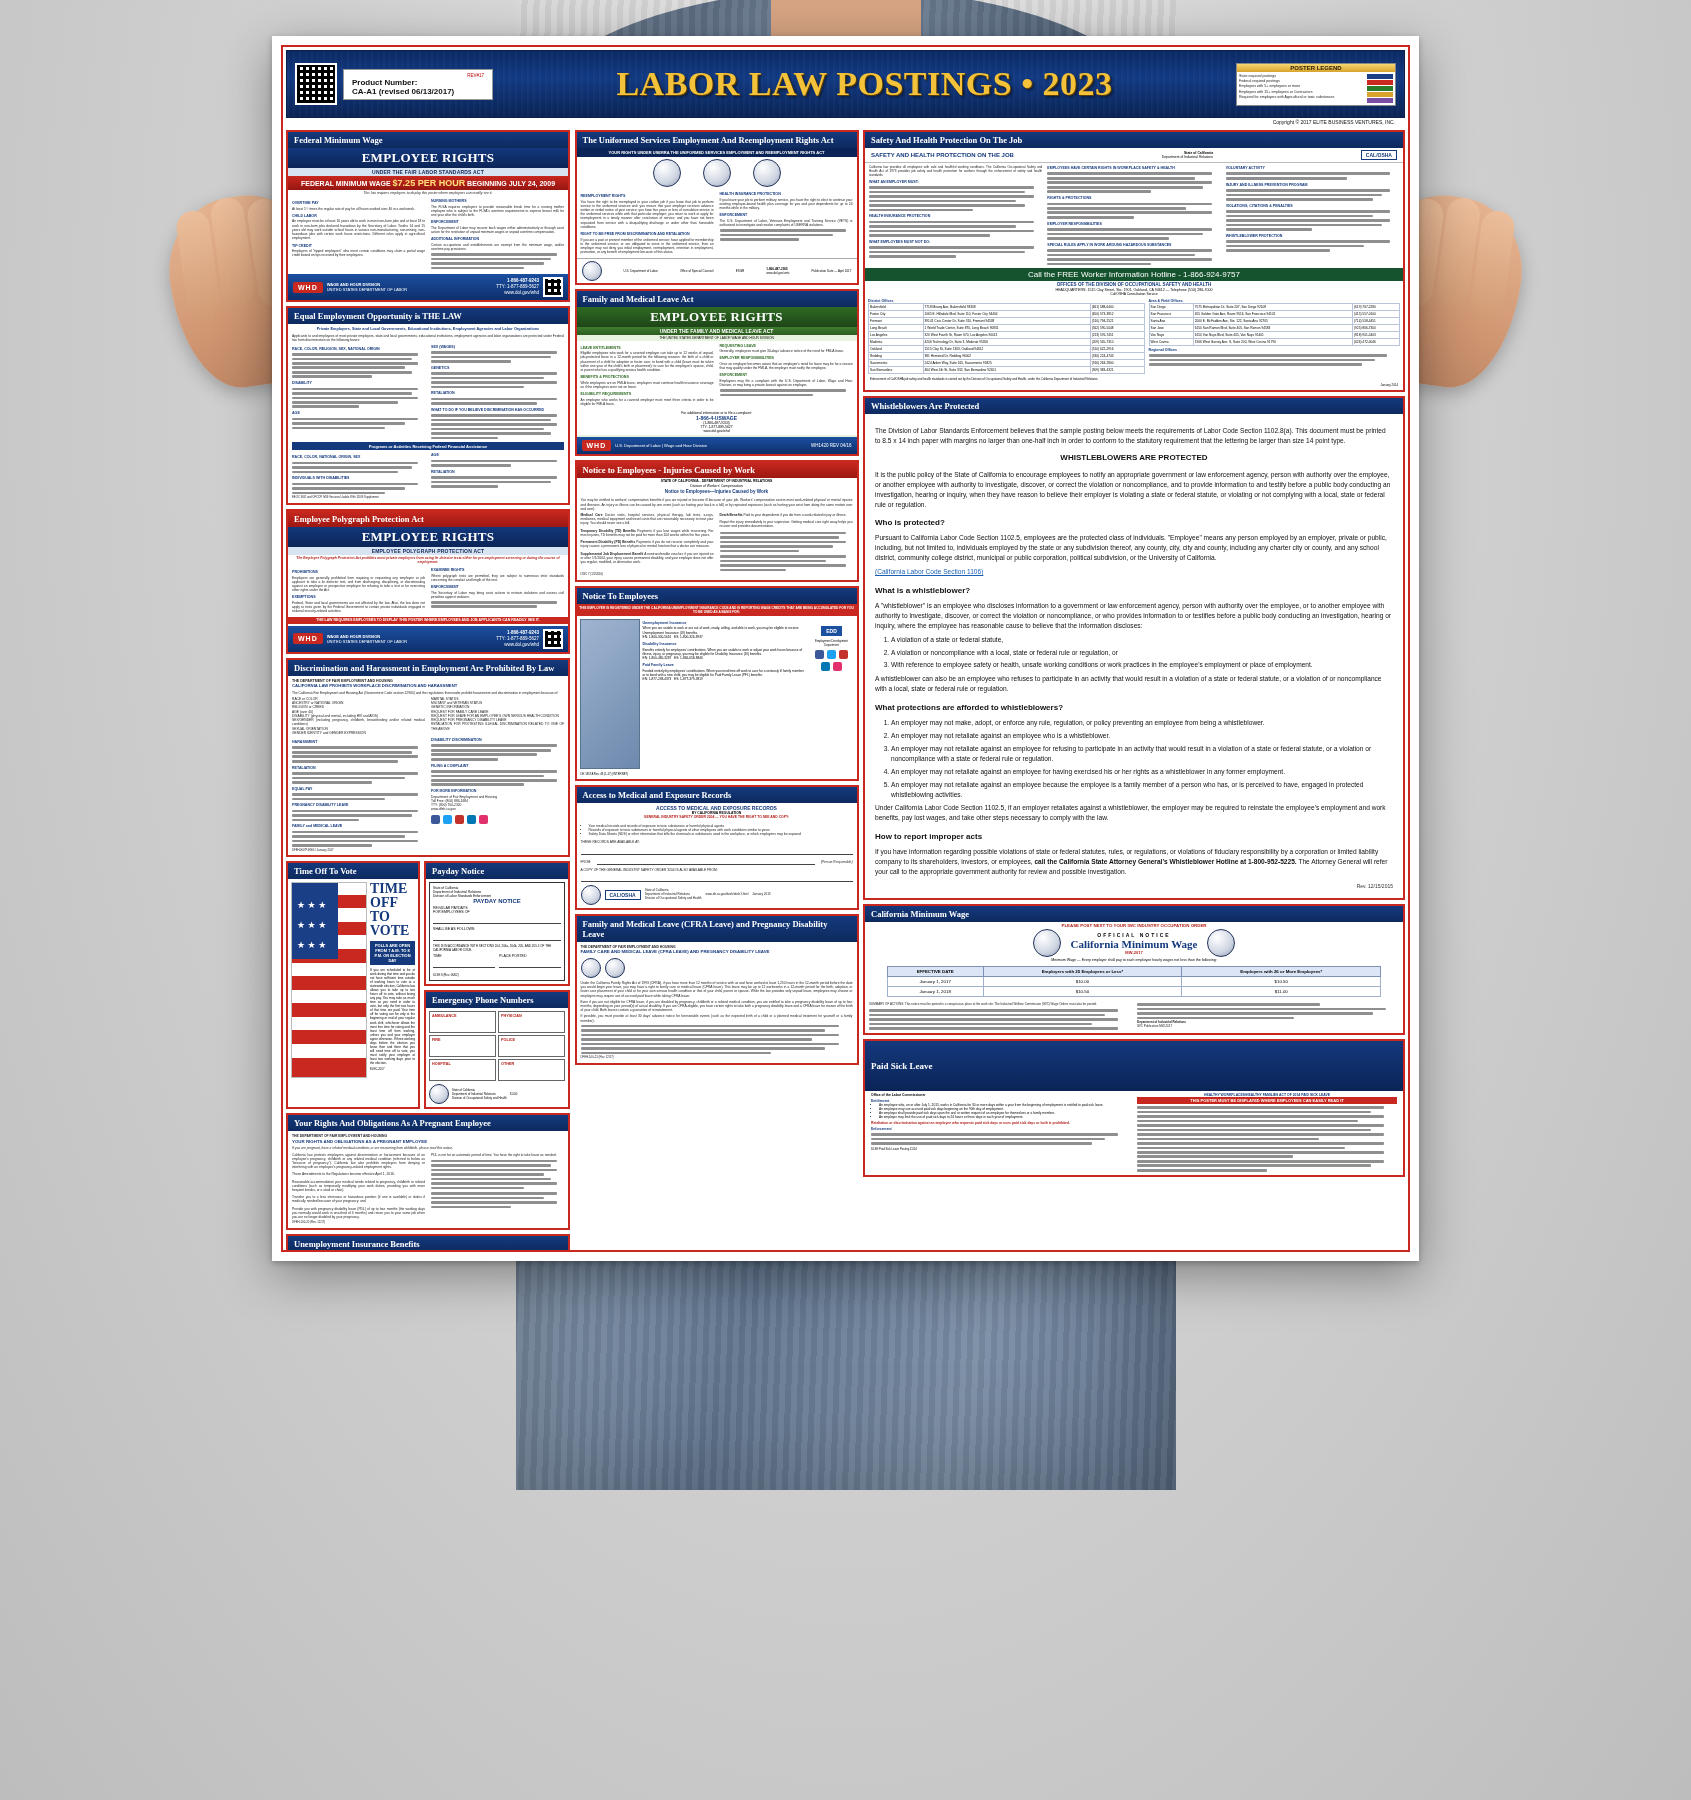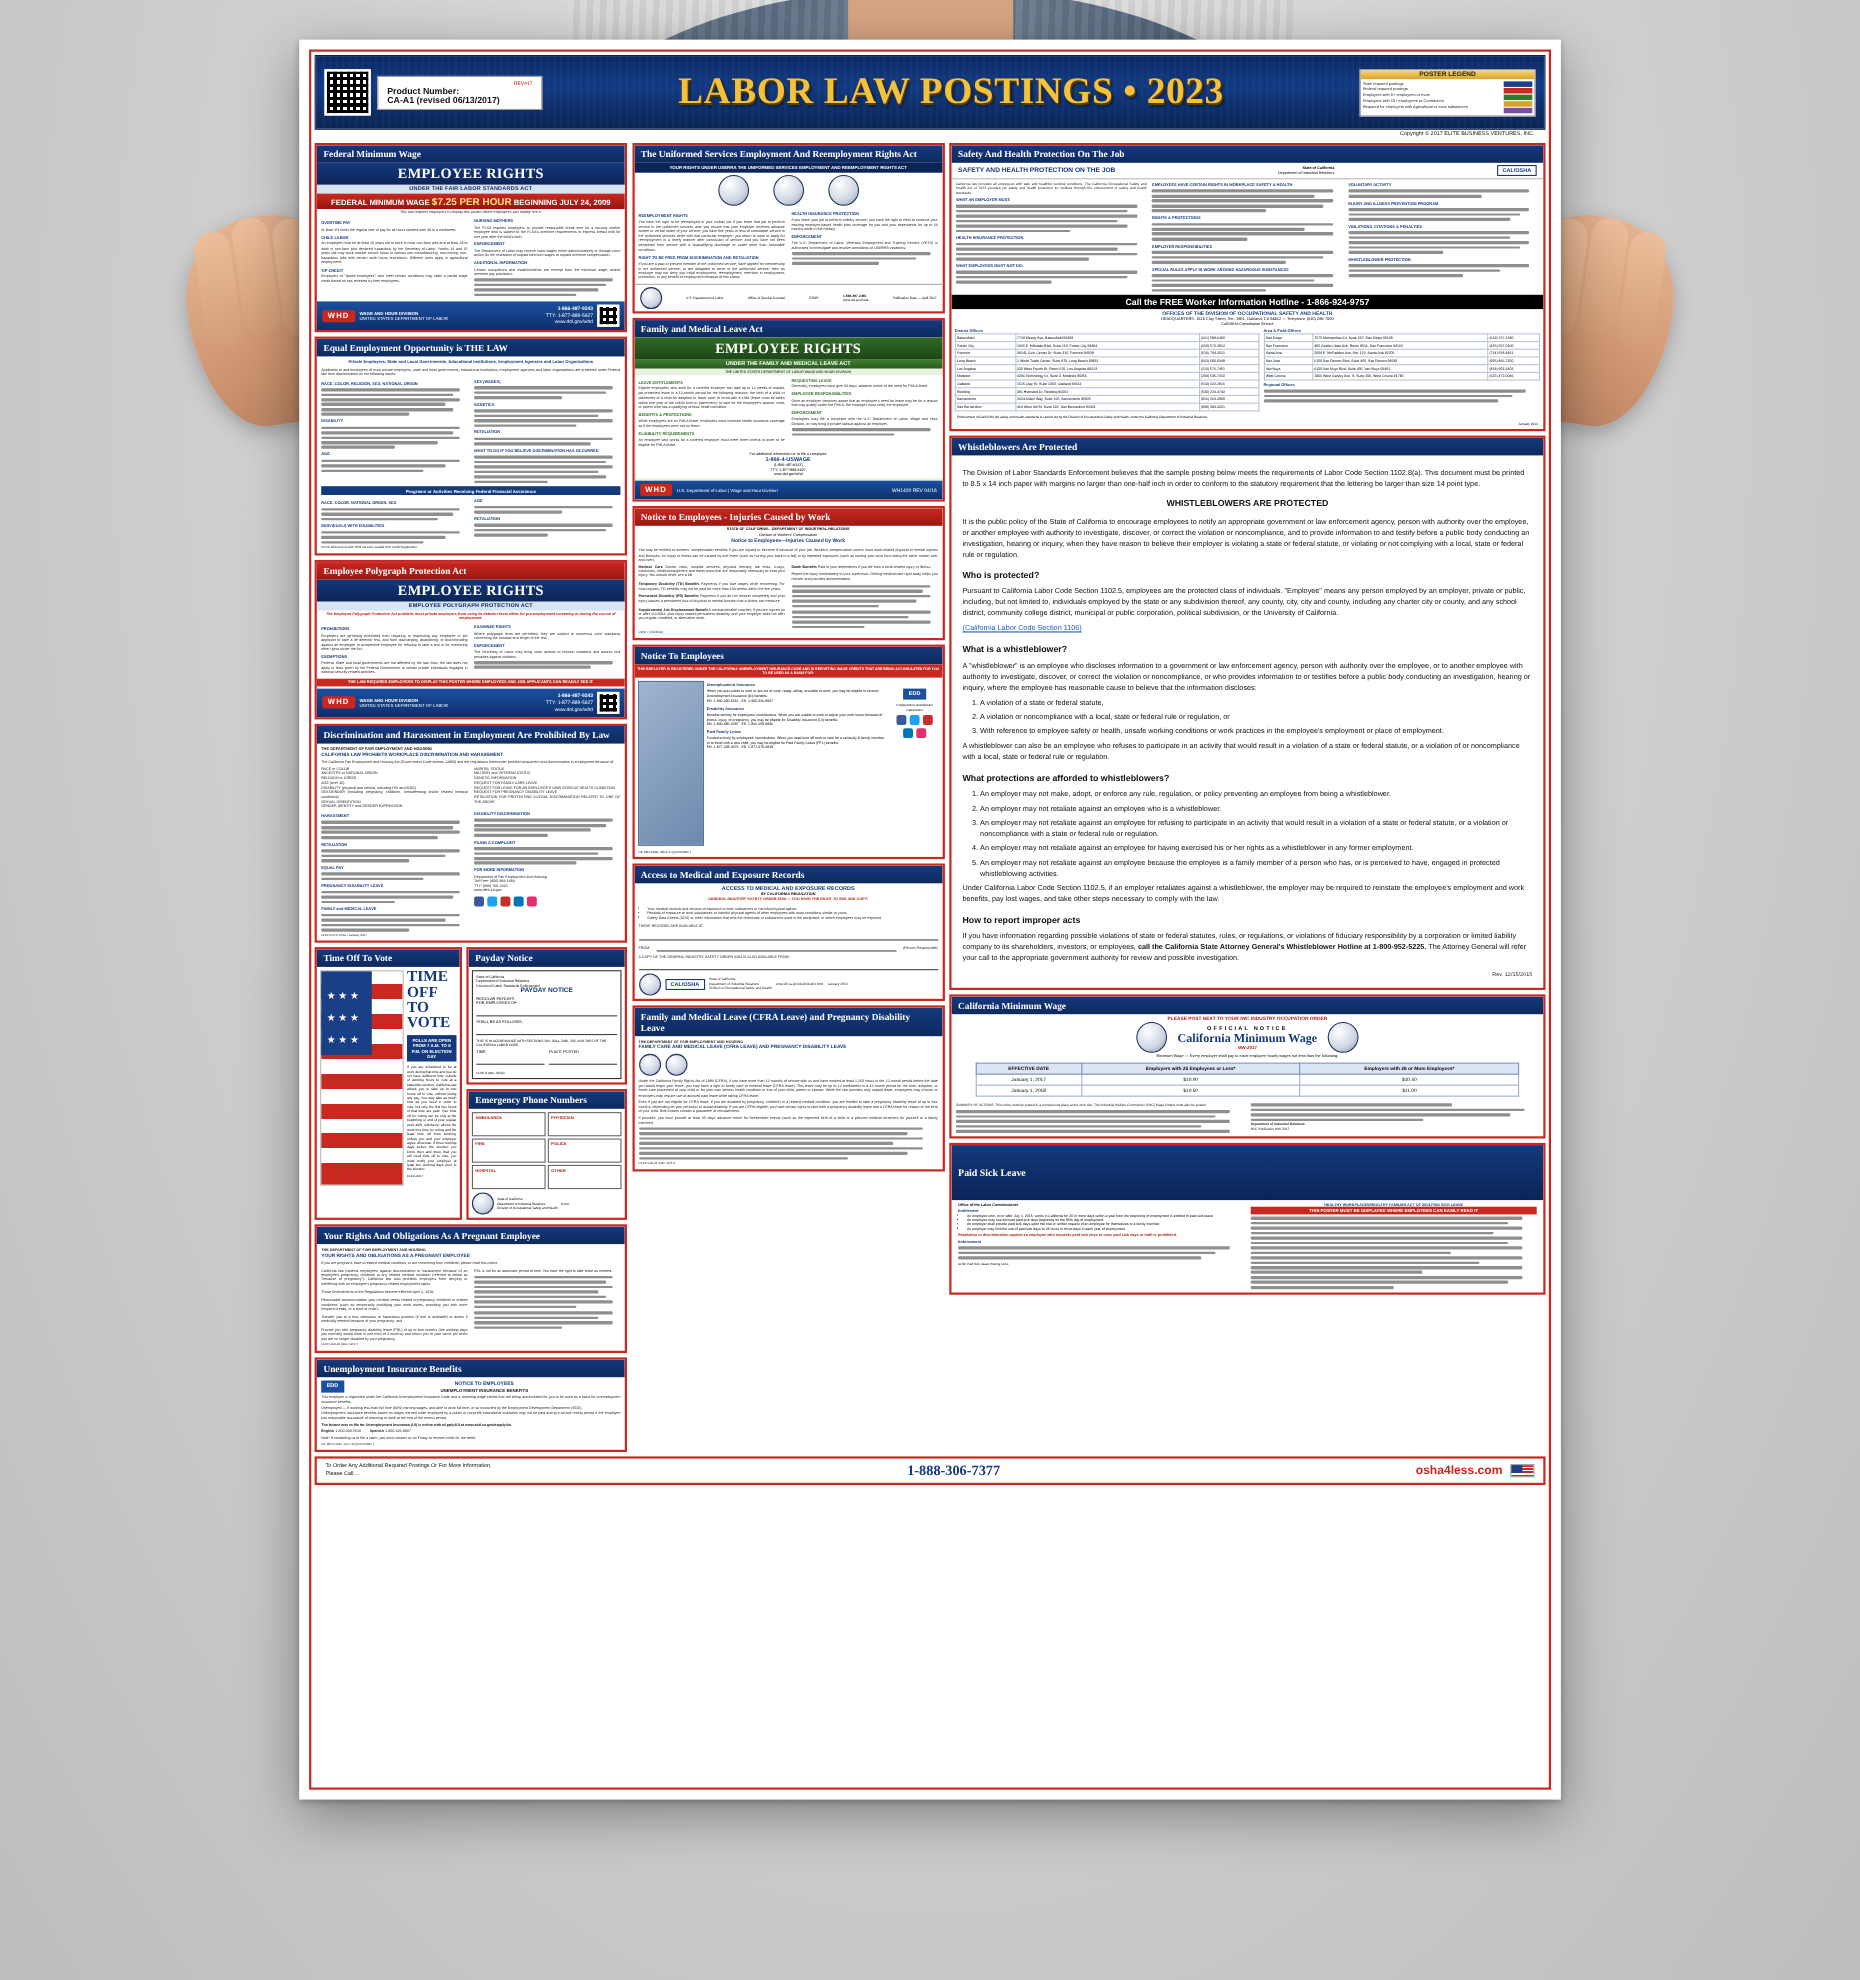--- a/index.html
+++ b/index.html
@@ -59,21 +59,21 @@
   }
   .hand .f1{left:14px; top:8px;}
   .hand .f2{left:50px; top:0px;}
   .hand .f3{left:86px; top:6px;}
   .hand .f4{left:120px; top:22px; height:88px;}
 
   
   .poster {
     position:absolute;
     left:272px; top:36px;
-    width:1147px; height:1600px;
+    width:1147px; height:1225px;
     background:#ffffff;
     box-shadow: 0 14px 48px rgba(0,0,0,.38), 0 2px 6px rgba(0,0,0,.25);
   }
   .poster-inner{
     position:absolute; inset:9px;
     border:2px solid #c8281f;
     background:#fff;
     padding:3px;
     overflow:hidden;
   }
@@ -239,21 +239,21 @@
   .wb-body h3{ font-size:8px; margin:8px 0 3px; }
   .wb-body p{ margin:4px 0; }
   .wb-center{ text-align:center; font-weight:bold; font-size:8px; margin:6px 0; }
   .lnk{ color:#1a5fb4; text-decoration:underline; }
   .wb-body ol{ margin:4px 0 4px 16px; padding:0; }
   .wb-body ol li{ margin:3px 0; }
   .rev-note{ font-size:5px; text-align:right; margin-top:6px; color:#333;}
 
   
   .osha-hd{
-    background:#000000; color:#fff; text-align:center; font-weight:bold; font-size:8px; padding:2px;
+    background:#14532d; color:#fff; text-align:center; font-weight:normal; font-size:8px; padding:2px;
   }
   .calosha-logo{
     border:1px solid #14397d; color:#14397d; font-weight:bold; font-size:5px;
     padding:1px 4px; background:#fff; display:inline-block;
   }
 
   
   .footer{
     display:flex; align-items:center; justify-content:space-between;
     border:2px solid #c8281f; margin-top:4px; padding:3px 8px; background:#fff;

